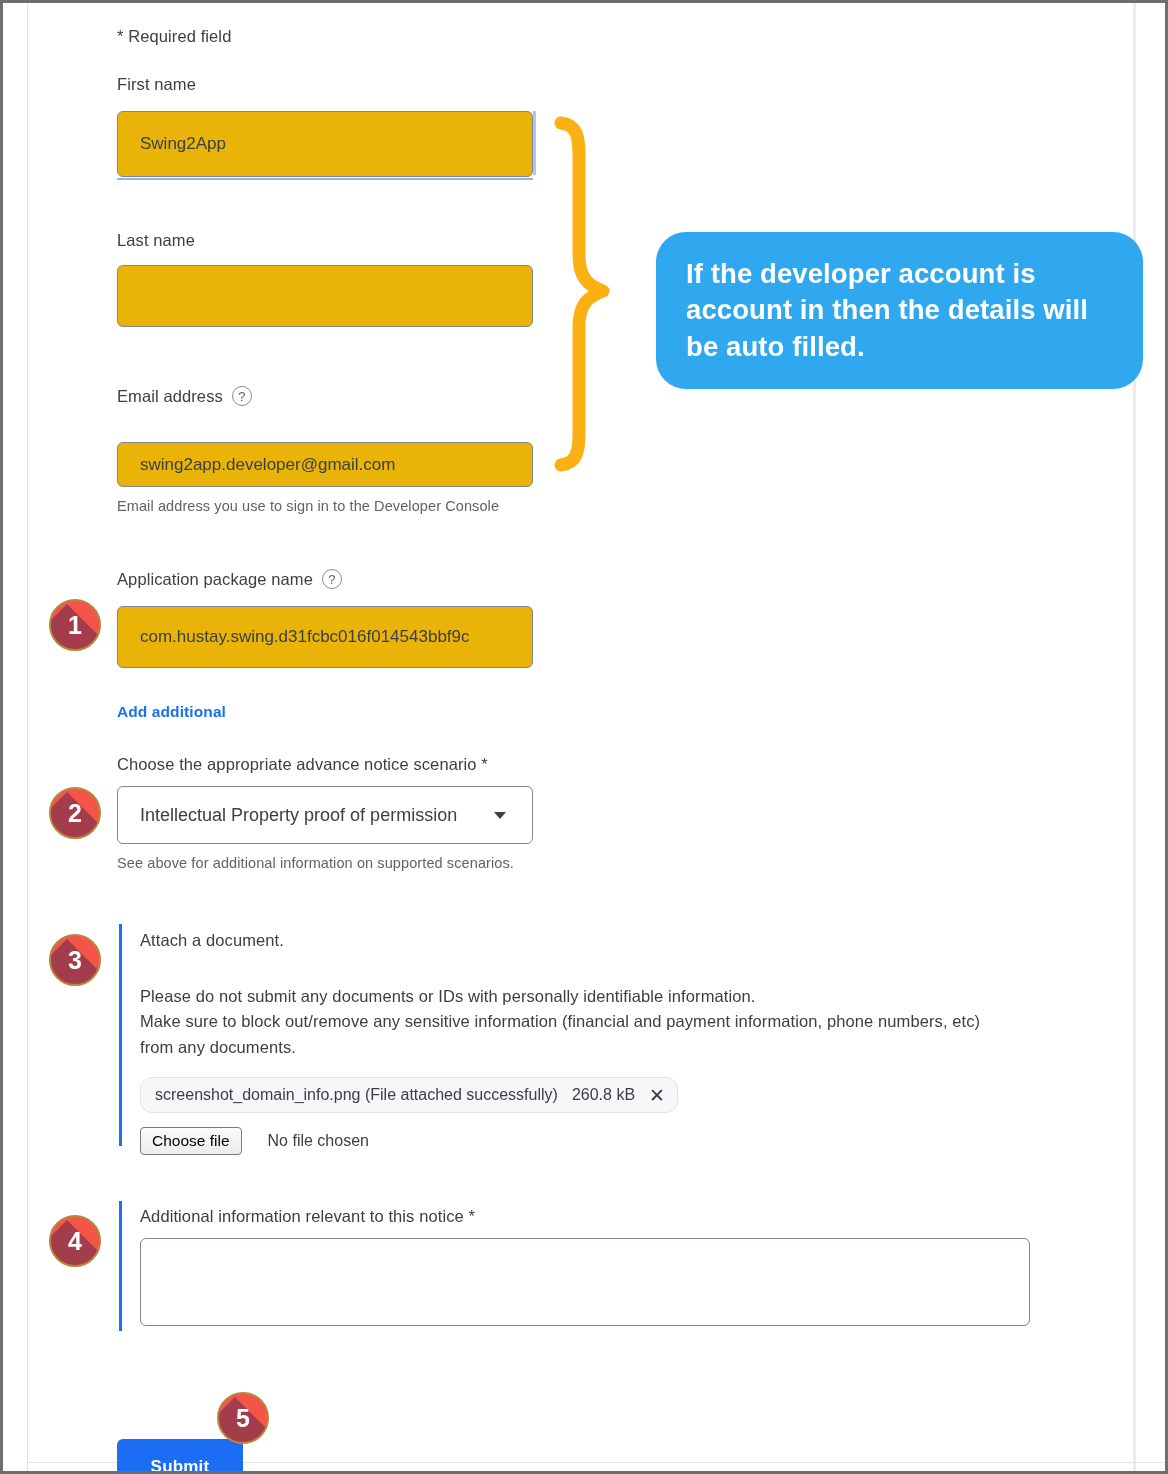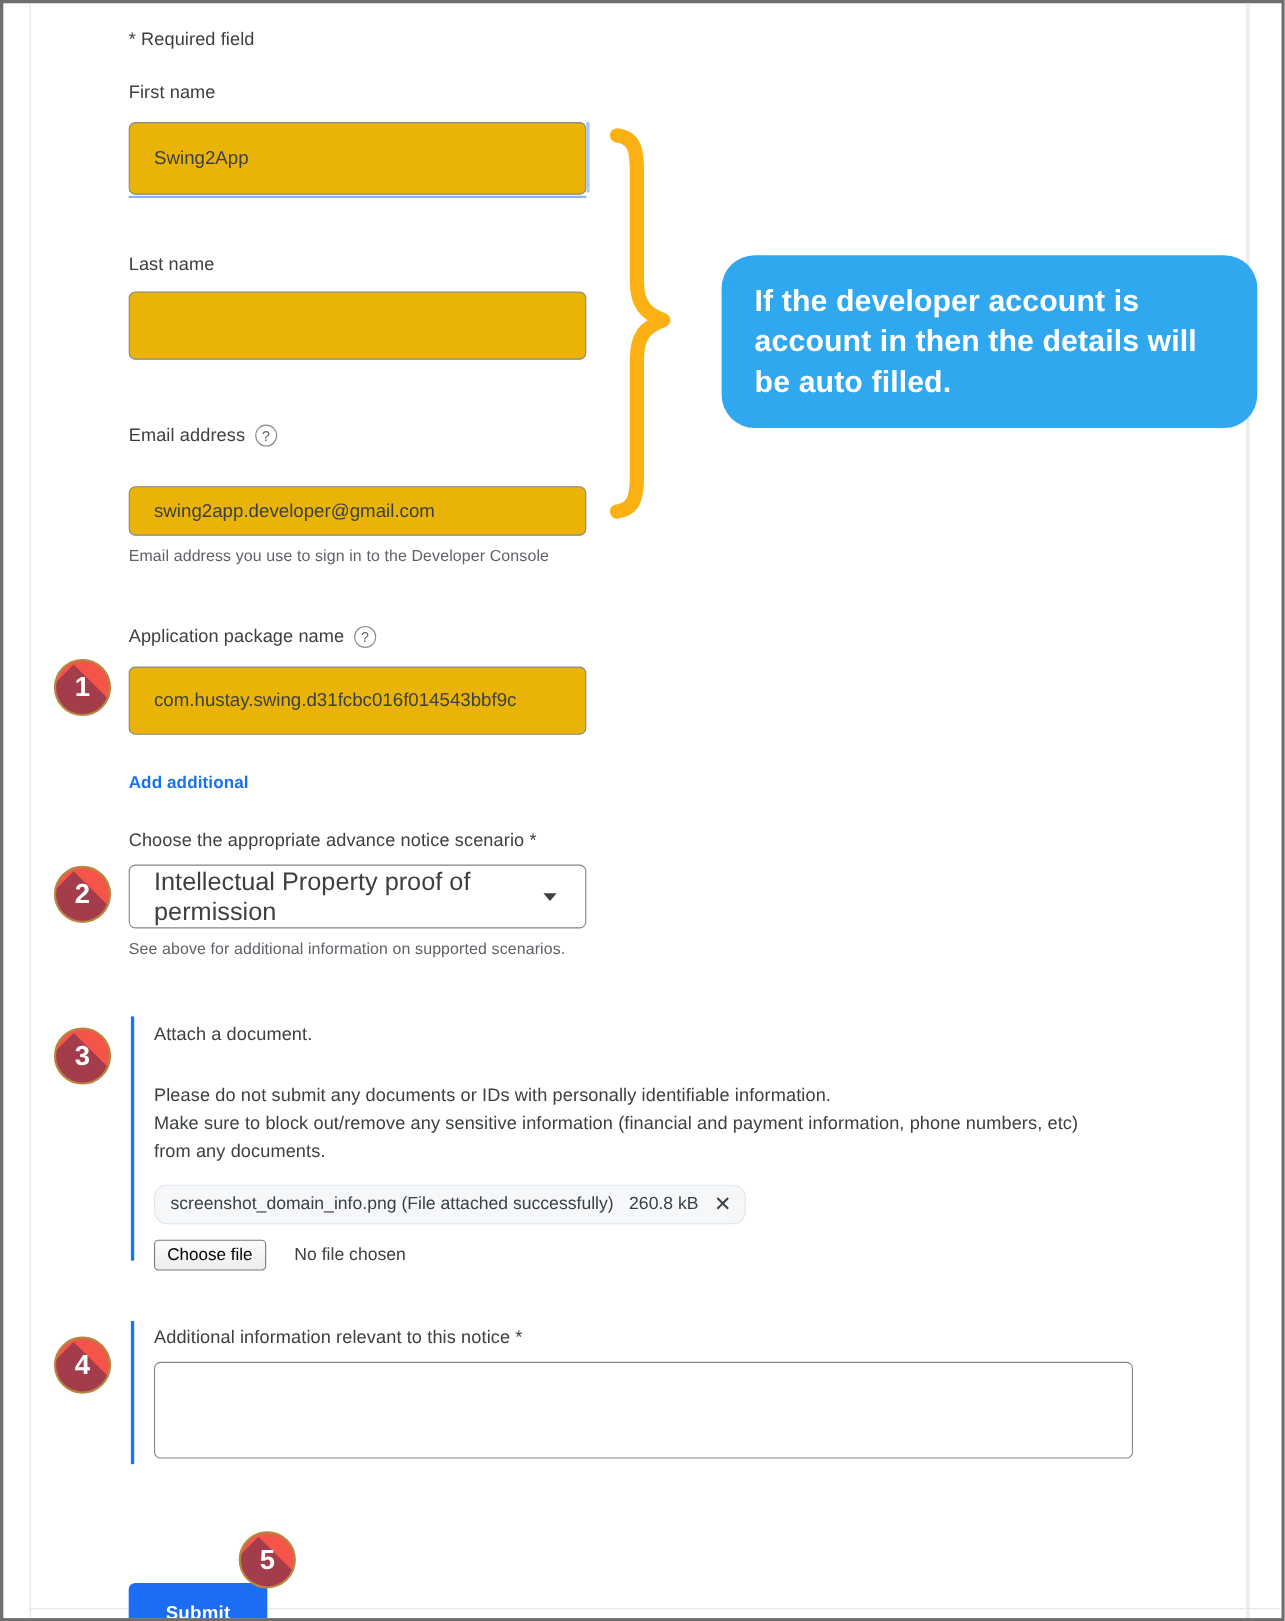--- a/index.html
+++ b/index.html
@@ -127,21 +127,21 @@
     position: relative;
     box-sizing: border-box;
     width: 416px;
     height: 58px;
     border: 1.5px solid #80868b;
     border-radius: 6px;
     background: #fff;
     display: flex;
     align-items: center;
     padding: 0 22px;
-    font-size: 23px;
+    font-size: 18px;
     color: #3c4043;
     cursor: pointer;
   }
   .select-caret {
     position: absolute;
     right: 26px;
     top: 50%;
     margin-top: -3px;
     width: 0; height: 0;
     border-left: 6px solid transparent;

